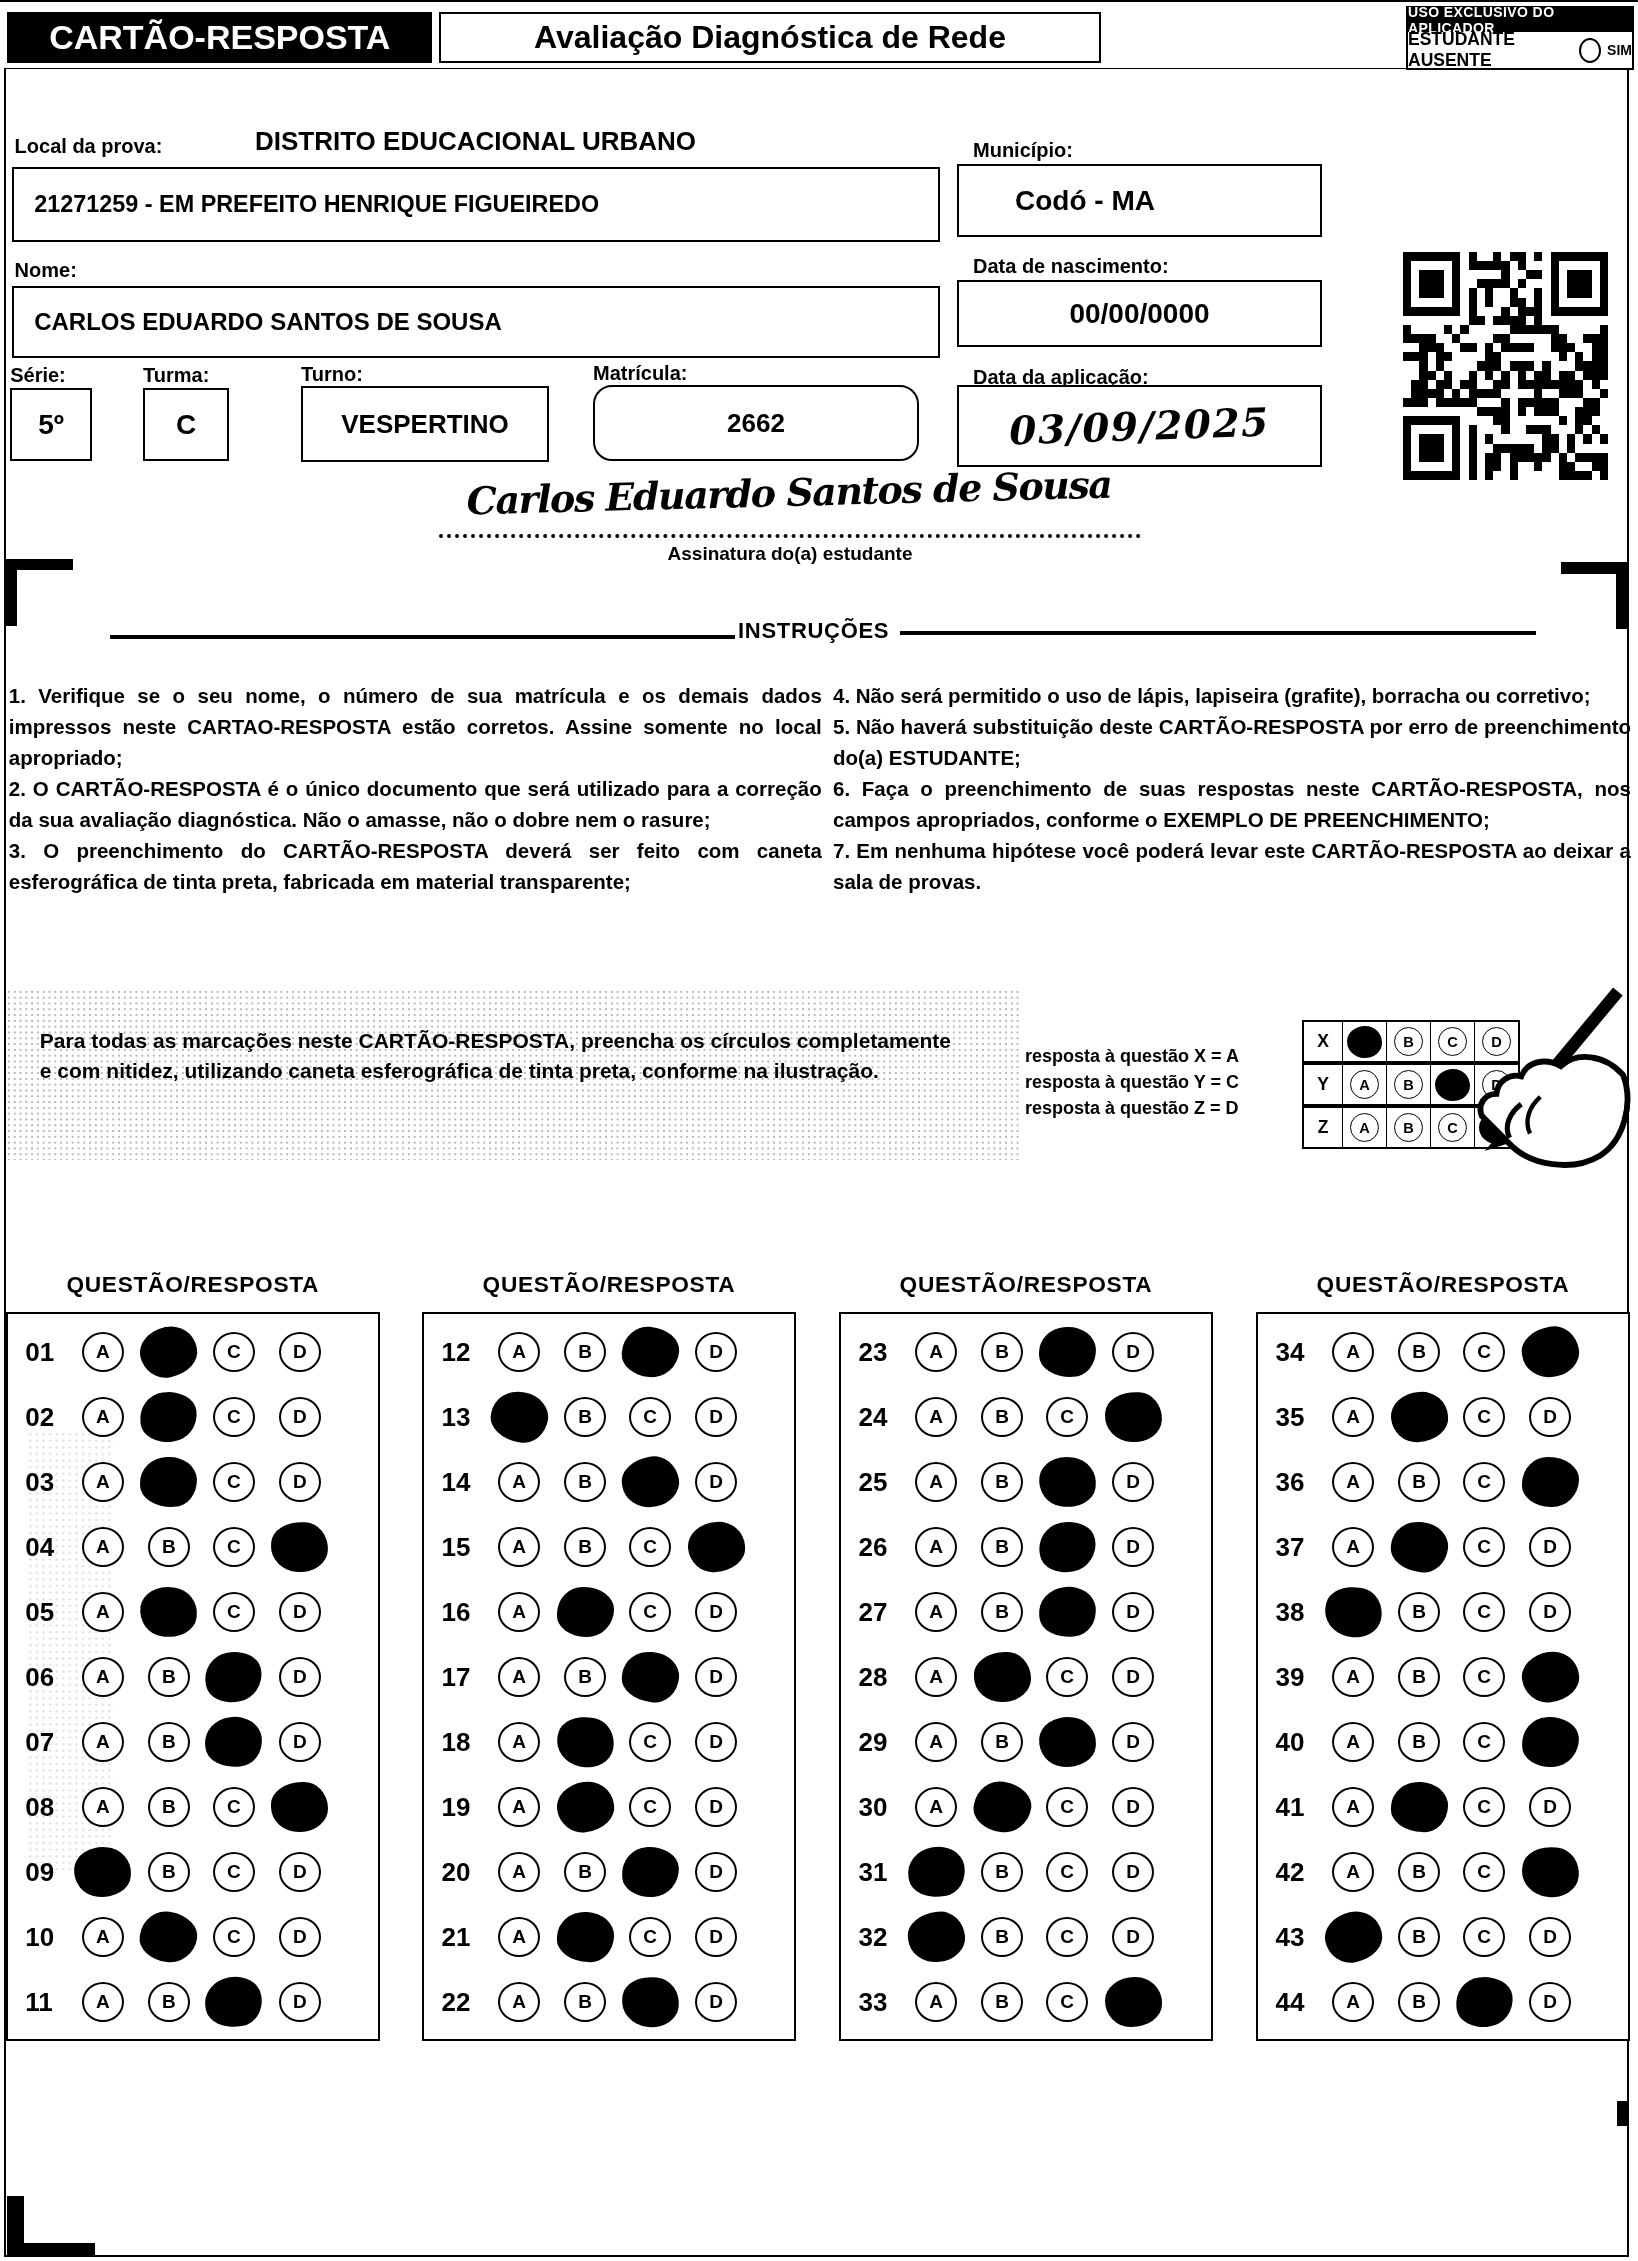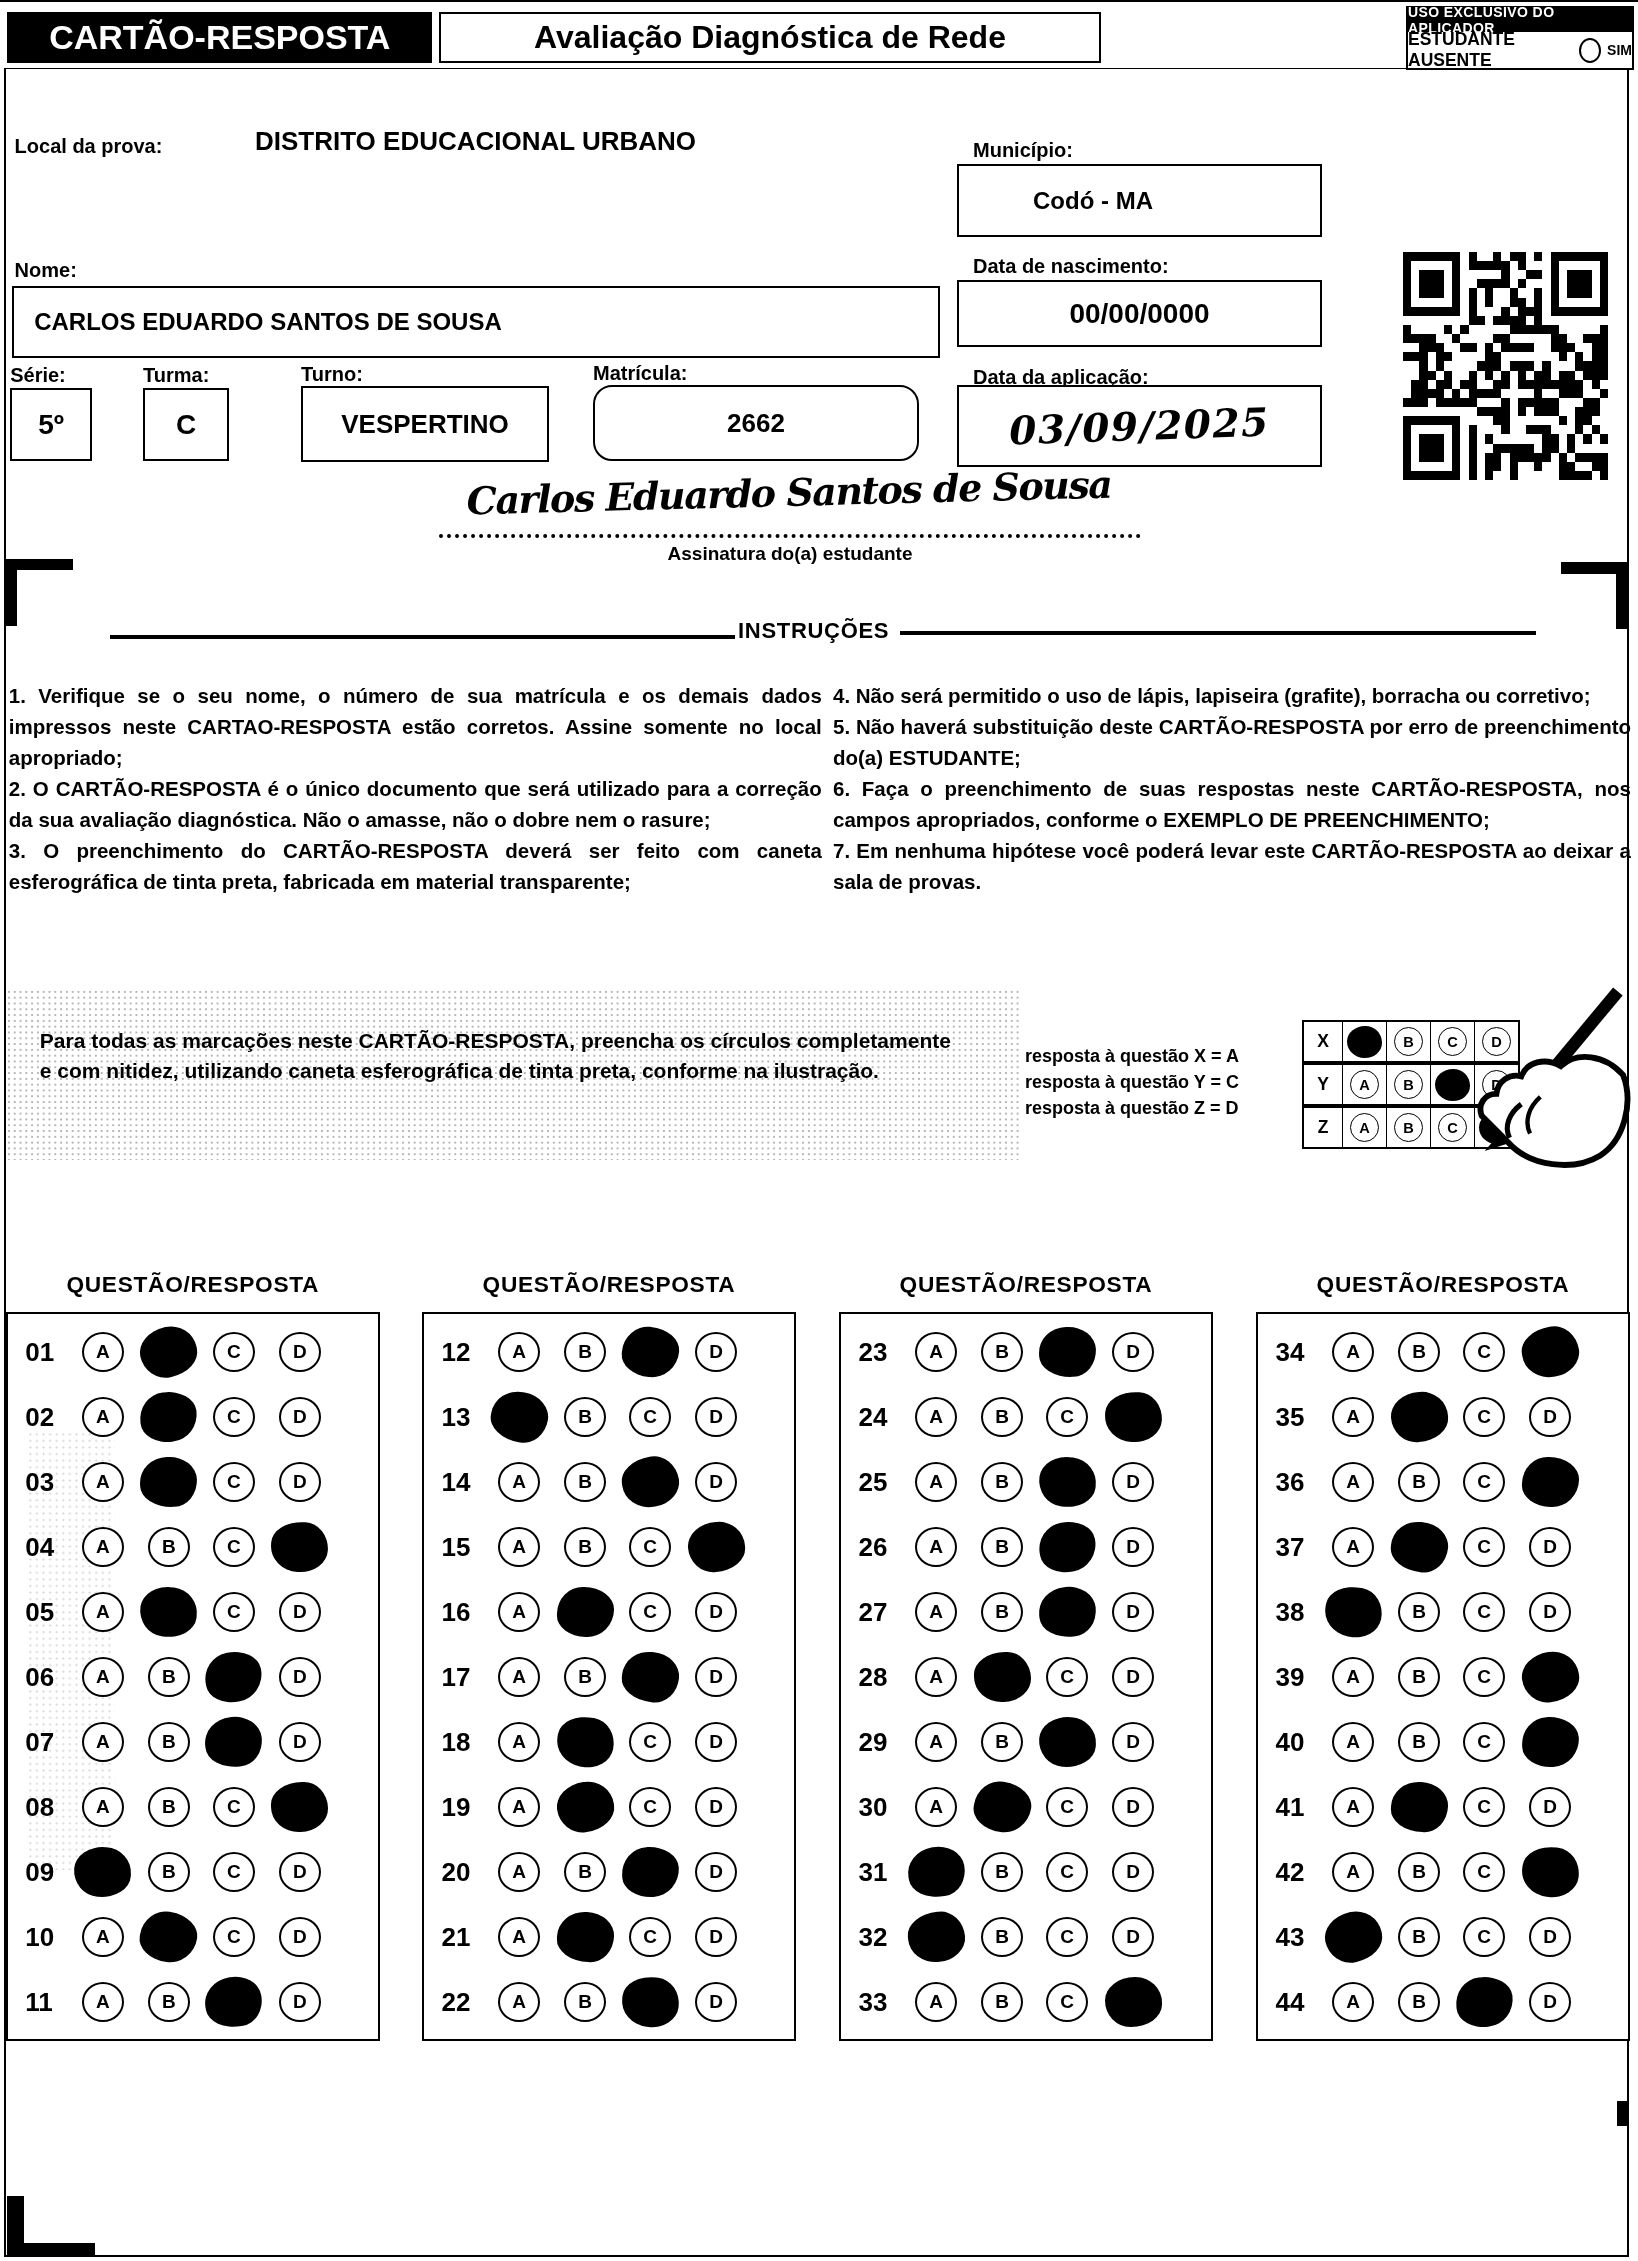--- a/index.html
+++ b/index.html
@@ -22,21 +22,21 @@
   .sheet-border{position:absolute;left:4.4px;top:66px;width:1625px;height:2189px;box-sizing:border-box;
                 border:2.2px solid #000;border-top-width:1.5px;pointer-events:none;}
   
   .lbl{position:absolute;font-weight:700;font-size:20px;}
   .fbox{position:absolute;border:2.9px solid #000;box-sizing:border-box;background:#fff;display:flex;align-items:center;}
   .fbox.pad{padding-left:20.5px;}
   .district{position:absolute;left:110px;top:124px;width:731px;text-align:center;font-size:26px;font-weight:700;}
   .school-t{font-size:23.4px;font-weight:700;}
   .name-t{font-size:24px;font-weight:700;}
   .center-t{width:100%;text-align:center;}
-  .muni-t{font-size:24px;font-weight:700;padding-left:74px;text-align:right;}
+  .muni-t{font-size:28px;font-weight:700;padding-left:56px;text-align:right;}
   .birth-t{font-size:28px;font-weight:700;}
   .small-t{font-size:28px;font-weight:700;}
   .hand{font-family:"DejaVu Serif",serif;font-style:italic;font-weight:700;}
   .aplic-t{font-size:39px;transform:rotate(-2deg);letter-spacing:1.5px;width:100%;text-align:center;}
   .sig-script{position:absolute;left:431px;top:468px;width:716px;text-align:center;font-size:38px;
               font-family:"DejaVu Serif",serif;font-style:italic;font-weight:700;letter-spacing:-1.5px;
               transform:rotate(-1.5deg);white-space:nowrap;}
   .sig-line{position:absolute;left:439px;top:504px;width:702px;height:28px;border-bottom:4.4px dotted #000;}
   .sig-label{position:absolute;left:439px;top:541px;width:702px;text-align:center;font-size:19px;font-weight:700;}
   
@@ -92,20 +92,23 @@
     <div class="app-body">
       <span class="app-absent">ESTUDANTE AUSENTE</span>
       <span class="app-circle"></span>
       <span class="app-sim">SIM</span>
     </div>
   </div>
   <div class="sheet-border"></div>
 
   <div class="lbl" style="left:14.6px;top:133px;">Local da prova:</div>
   <div class="district">DISTRITO EDUCACIONAL URBANO</div>
+  <div class="fbox pad" style="left:11.7px;top:165px;width:928px;height:75px;">
+    <span class="school-t">21271259 - EM PREFEITO HENRIQUE FIGUEIREDO</span>
+  </div>
   <div class="lbl" style="left:973px;top:137px;">Município:</div>
   <div class="fbox" style="left:957px;top:162px;width:365px;height:73px;">
     <span class="muni-t">Codó - MA</span>
   </div>
 
   <div class="lbl" style="left:14.6px;top:257px;">Nome:</div>
   <div class="fbox pad" style="left:11.7px;top:284px;width:928px;height:72px;">
     <span class="name-t">CARLOS EDUARDO SANTOS DE SOUSA</span>
   </div>
   <div class="lbl" style="left:973px;top:253px;">Data de nascimento:</div>

